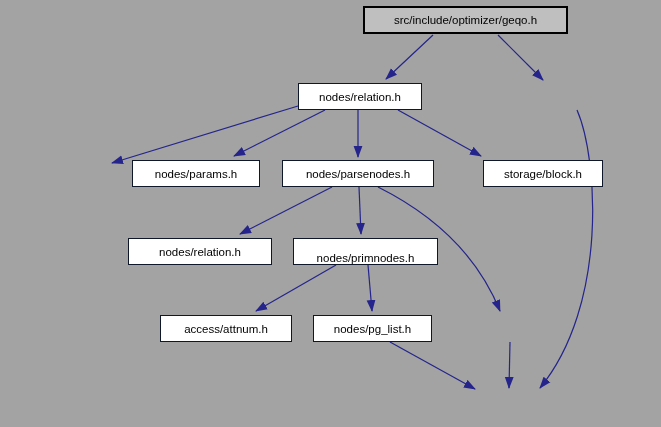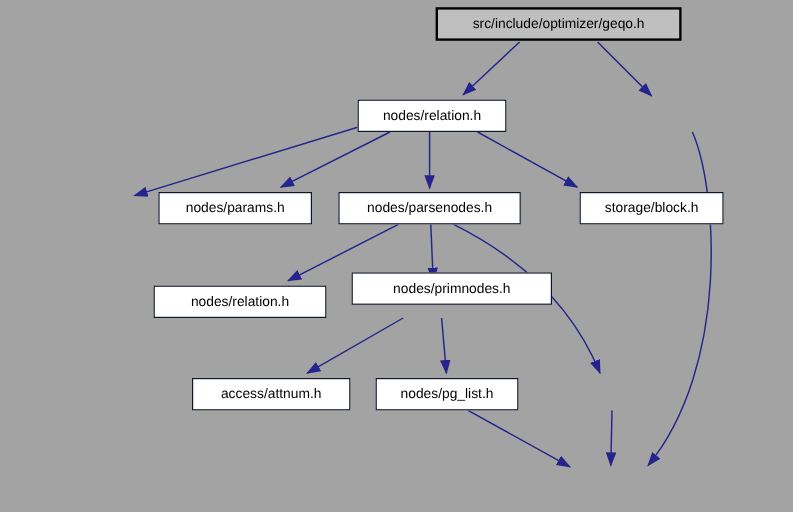--- a/index.html
+++ b/index.html
@@ -30,21 +30,21 @@
   }
   
   .n-geqo      {left:363px;top:6px;  width:205px;}
   .n-relation  {left:298px;top:83px; width:124px;}
   .n-geqo-gene {left:485px;top:83px; width:172px;}
   .n-sdir      {left:5px;  top:160px;width:105px;}
   .n-params    {left:132px;top:160px;width:128px;justify-content:center;}
   .n-parsenodes{left:282px;top:160px;width:152px;}
   .n-block     {left:458px;top:160px;width:120px;margin-left:25px;}
   .n-bitmapset {left:128px;top:238px;width:144px;}
-  .n-primnodes {left:293px;top:227px;width:167px;}
+  .n-primnodes {left:293px;top:238px;width:145px;align-items:flex-end;}
   .n-attnum    {left:160px;top:315px;width:132px;}
   .n-pg-list   {left:313px;top:315px;width:119px;}
   .n-value     {left:455px;top:315px;width:110px;}
   .n-nodes     {left:452px;top:392px;width:116px;}
   .edge{fill:none;stroke:#24248c;stroke-width:1.2px;}
 </style>
 </head>
 <body>
 
 <div id="canvas">

